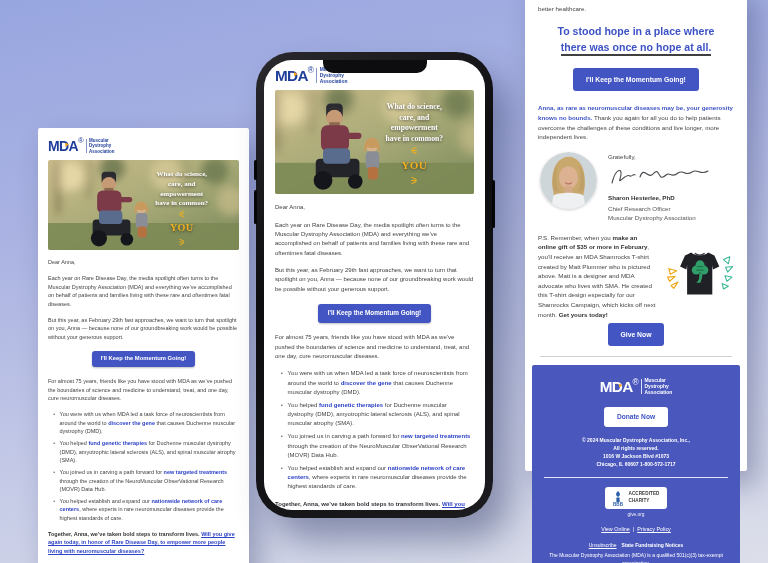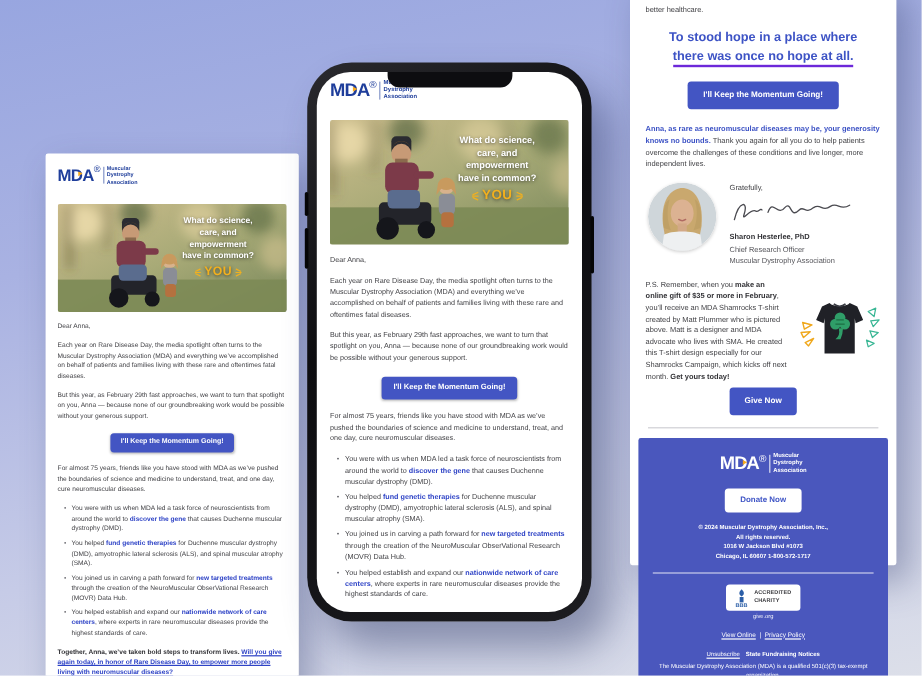--- a/index.html
+++ b/index.html
@@ -41,29 +41,29 @@
   .logo-accent { position:absolute; left:49%; top:26%; width:.27em; height:.3em;
                  background:#f6a81c; clip-path:polygon(0 0,100% 45%,0 100%); }
   .logo-reg { font-size:.55em; vertical-align:top; position:relative; top:-.2em; font-weight:400; }
   .logo-sep { width:1px; height:2.5em; background:#1f3e9b; opacity:.55; }
   .logo-tagline { font-size:.82em; line-height:1.18; color:#1f3e9b; font-weight:700; }
   .logo-tagline span { display:block; }
   .logo-row--white .logo-mda, .logo-row--white .logo-tagline { color:#fff; }
   .logo-row--white .logo-sep { background:#fff; opacity:.8; }
 
   
-  .hero { position:relative; border-radius:2px; overflow:hidden; margin:16px 0 1.5em; }
+  .hero { position:relative; border-radius:2px; overflow:hidden; margin:6px 0 1.5em;font-family:Liberation Serif, serif; }
   .card-left .hero { height:90px; }
   .phone .hero { height:104px; }
   .hero-art { position:absolute; inset:0; width:100%; height:100%; }
   .hero-text { position:absolute; right:3%; top:11%; width:54%; text-align:center;
                color:#fff; font-weight:700; font-size:1.28em; line-height:1.4;
                text-shadow:0 1px 3px rgba(20,20,30,.65); }
   .hero-you { display:flex; align-items:center; justify-content:center; gap:.25em;
-              color:#f2b01e; font-size:1.45em; letter-spacing:.03em; margin-top:.1em; }
+              color:#f2b01e; font-size:1.45em; letter-spacing:.03em; margin-top:.1em;flex-direction:column; }
   .spark { width:.55em; height:.8em; }
 
   .btn-row { text-align:center; margin:1.7em 0 1.8em; }
   .cta { display:inline-block; background:#4355c3; color:#fff; font-weight:700;
          font-size:1.06em; line-height:1; padding:.95em 1.5em; border-radius:3px; border:0;
          font-family:inherit; box-shadow:0 1px 2px rgba(0,0,0,.25); cursor:pointer; }
 
   .email1 ul { list-style:none; margin:0 0 1.35em; padding-left:2.1em; }
   .email1 li { position:relative; margin-bottom:.6em; }
   .email1 li::before { content:"•"; position:absolute; left:-1.15em; color:#6d6d73; }
@@ -71,21 +71,21 @@
   .seg-b { font-weight:700; color:#323236; }
   .seg-l { color:#2e43c6; font-weight:700; }
   .seg-u { text-decoration:underline; }
   .seg-blue { color:#3d53c5; }
 
   
   .email2 { font-size:6.2px; color:#434347; line-height:1.55; }
   .frag { margin:0 0 9px; }
   .headline2 { color:#3d53c5; font-weight:700; font-size:10.6px; line-height:1.55;
                text-align:center; margin:0 6px 4px; }
-  .hl-underline { border-bottom:2px solid #6d28d9; padding-bottom:1px; }
+  .hl-underline { border-bottom:2px solid #404040; padding-bottom:1px; }
   .btn-row2 { text-align:center; margin:13px 0 12px; }
   .cta2 { display:inline-block; background:#4355c3; color:#fff; font-weight:700; font-size:6.8px;
           padding:8px 13px; border-radius:3px; border:0; font-family:inherit; cursor:pointer; }
   .thanks { margin:0 0 10px; }
 
   .sign-row { display:flex; gap:11px; align-items:flex-start; margin:4px 2px 10px; }
   .avatar { width:57px; height:57px; border-radius:50%; overflow:hidden; flex:none;
             box-shadow:0 1px 3px rgba(0,0,0,.2); }
   .avatar svg { width:100%; height:100%; display:block; }
   .gratefully { margin-bottom:2px; }

